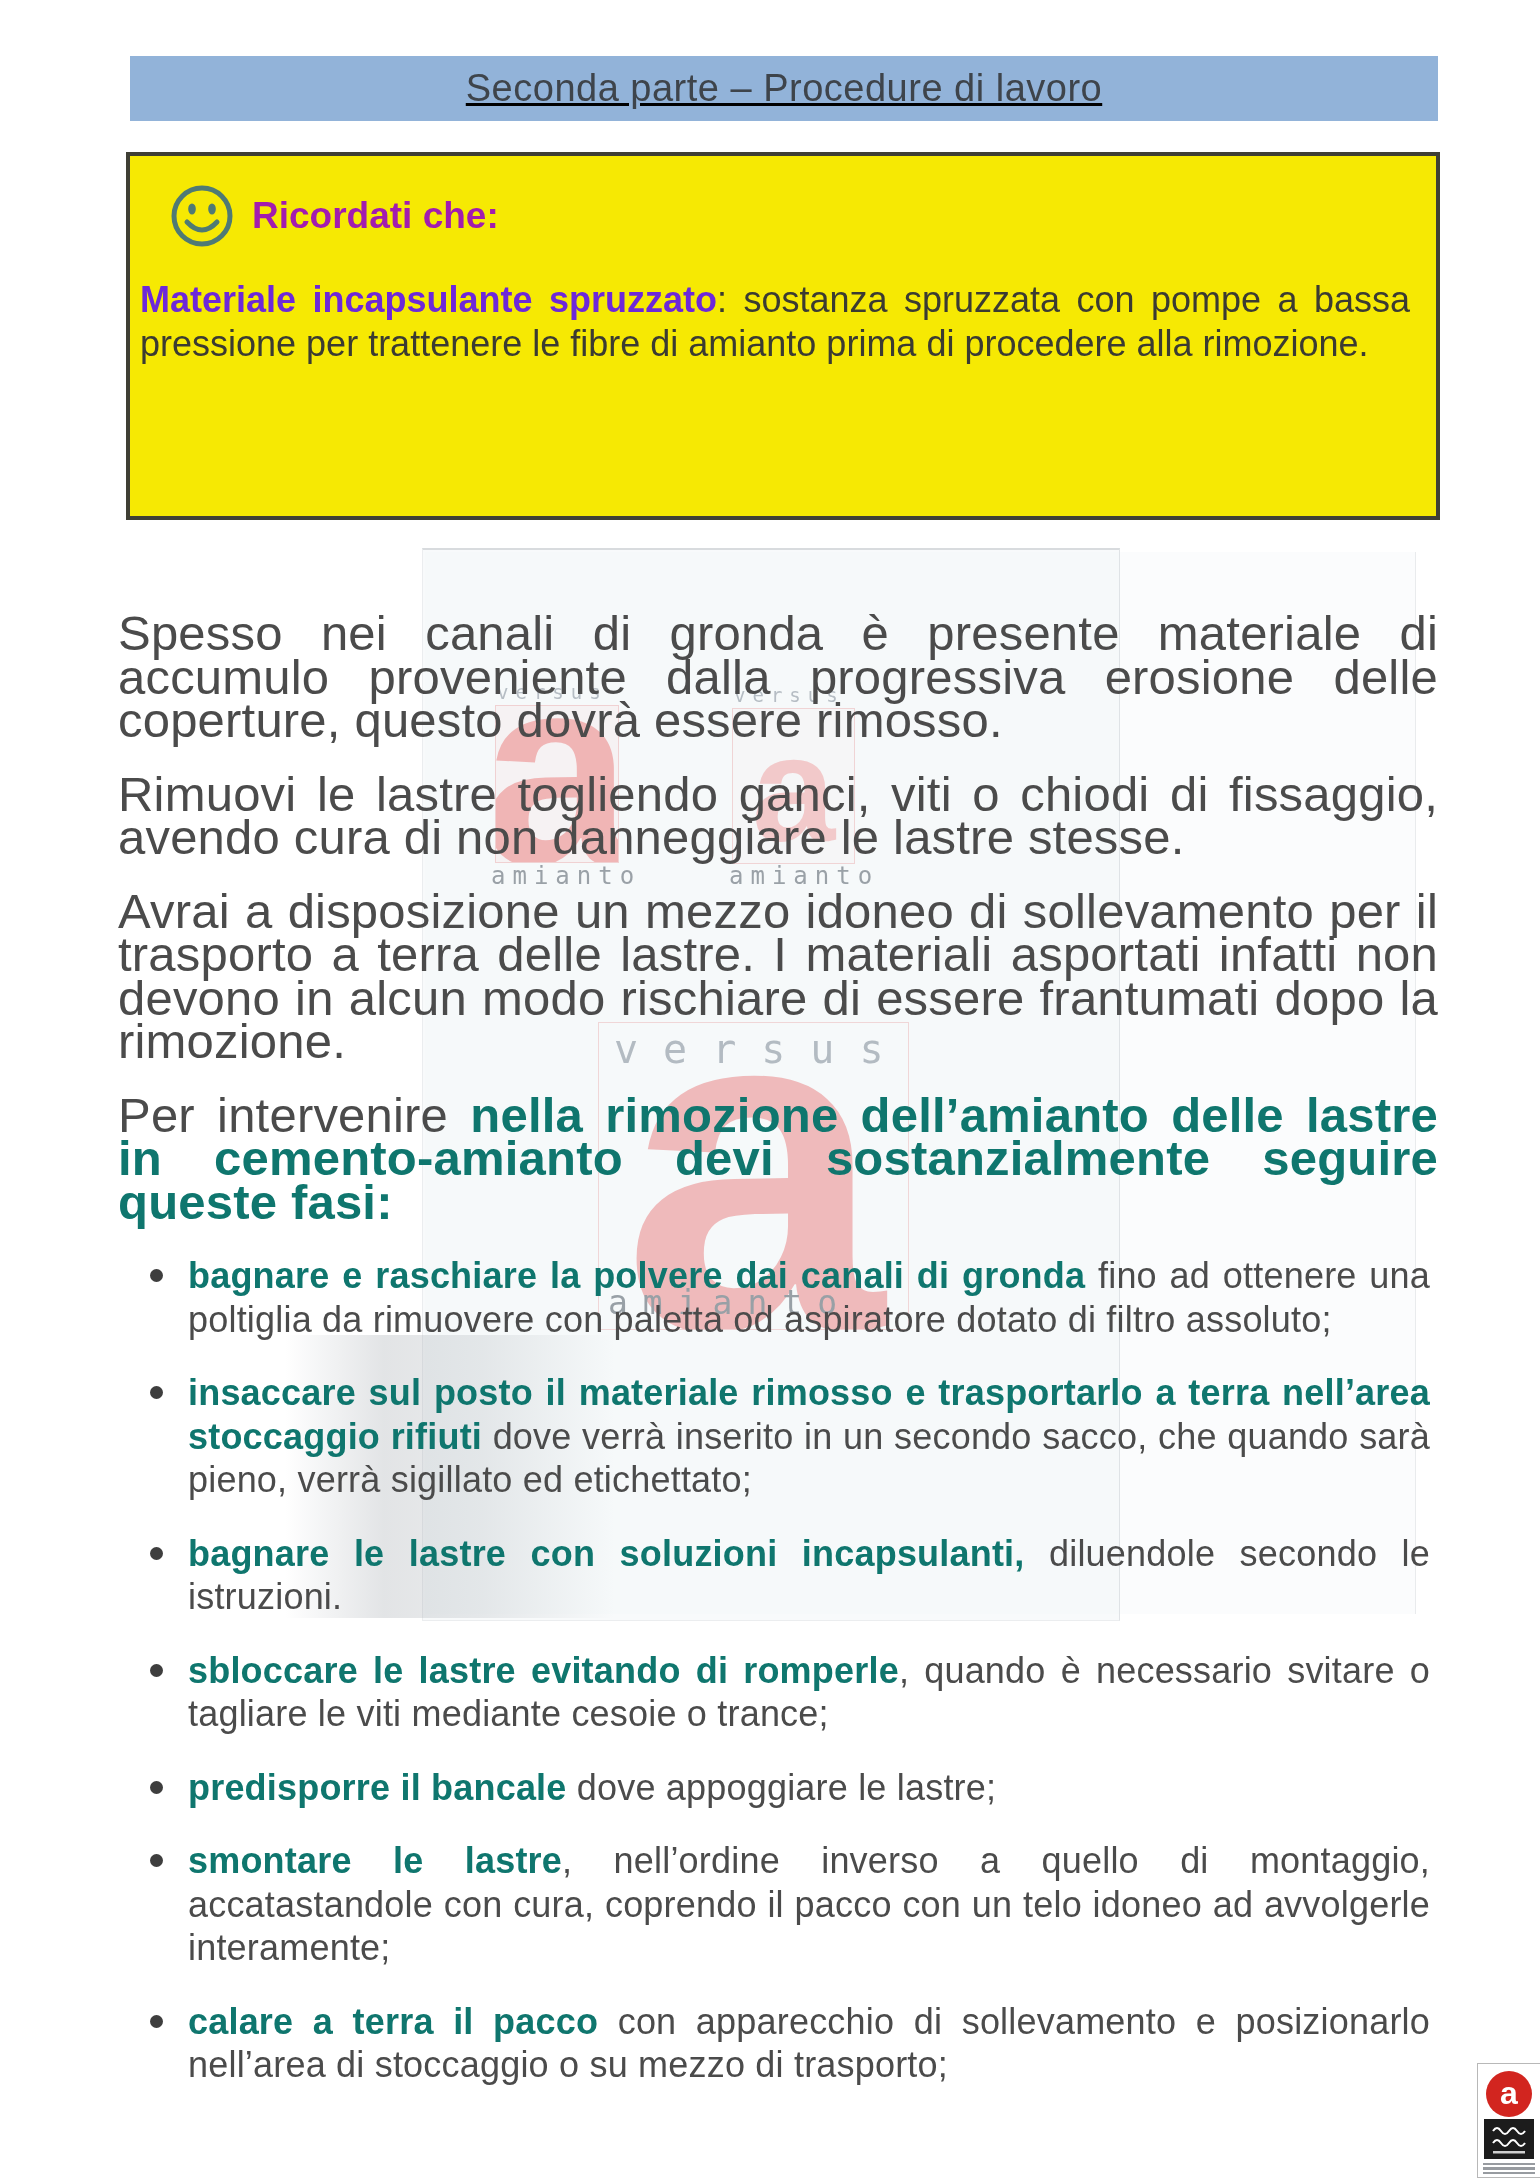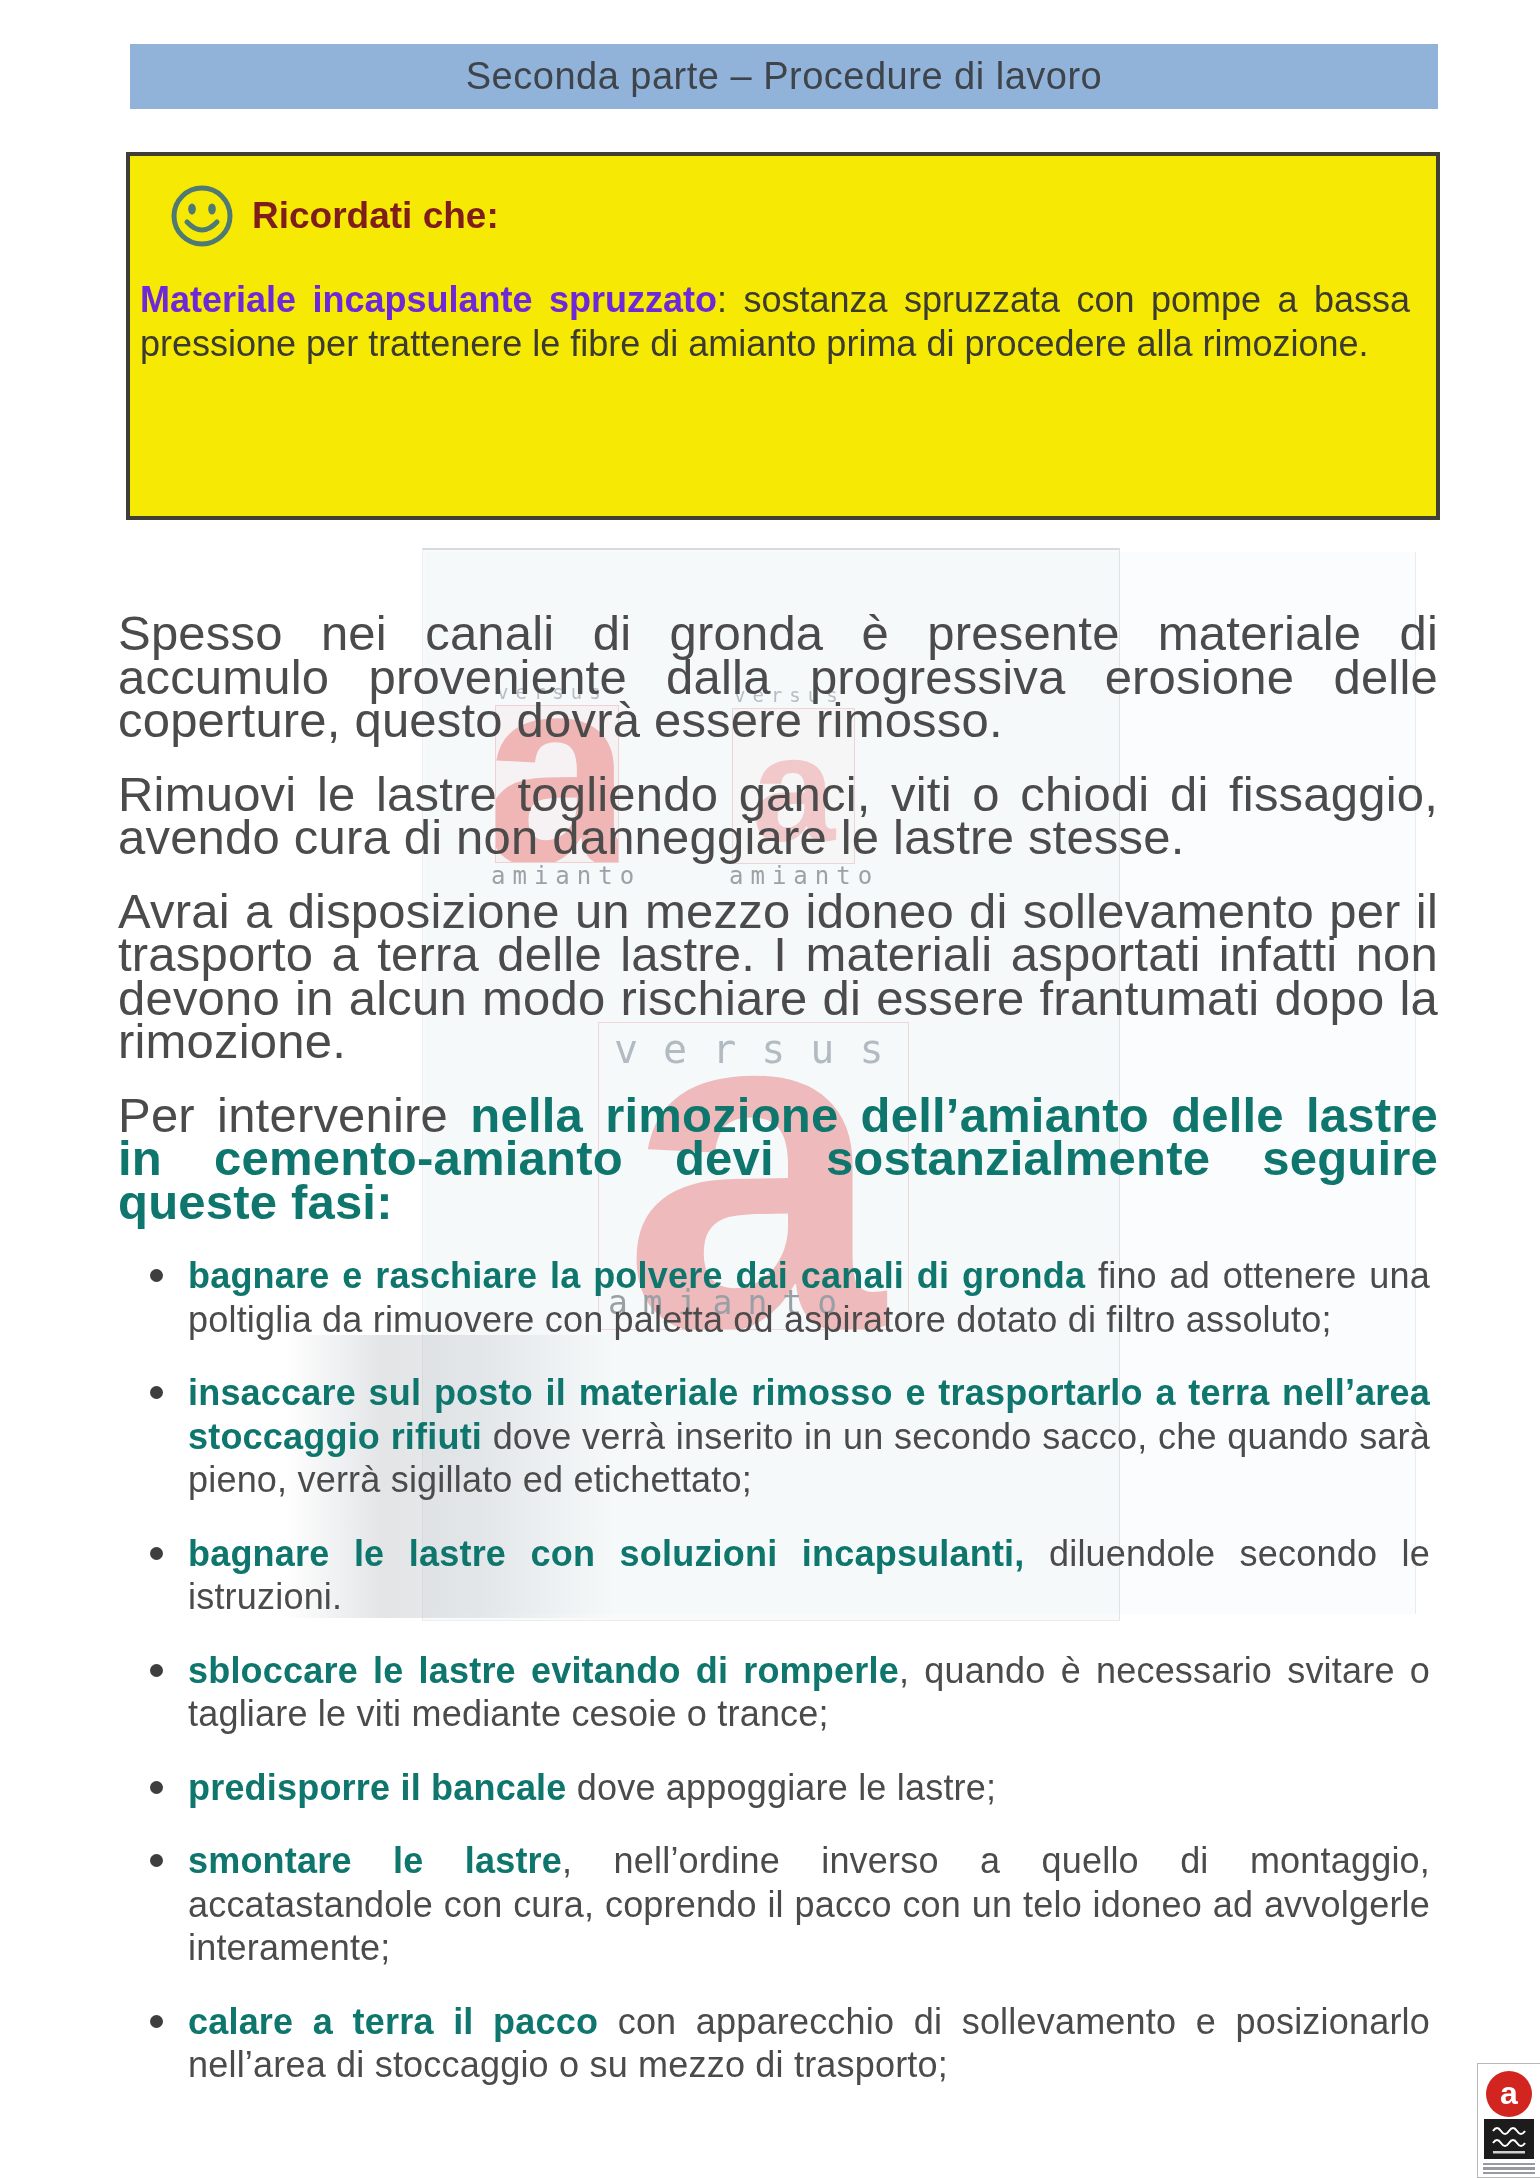--- a/index.html
+++ b/index.html
@@ -41,31 +41,31 @@
   .v-right {left:734px;top:684px;font-size:19px;letter-spacing:7px;}
   .f-right {left:732px;top:708px;width:121px;height:154px;background:rgba(250,230,230,0.10);}
   .a-right {font-size:150px;color:rgba(236,130,130,0.38);transform:translate(-50%,-48%);}
   .m-right {left:729px;top:862px;font-size:24px;letter-spacing:7px;}
   .v-big   {left:614px;top:1026px;font-size:40px;letter-spacing:25px;color:#b3bbc2;}
   .f-big   {left:598px;top:1022px;width:309px;height:306px;}
   .a-big   {font-size:470px;color:rgba(228,100,100,0.42);transform:translate(-50%,-52%);}
   .m-big   {left:608px;top:1283px;font-size:33px;letter-spacing:15px;color:#98a0a6;}
   
   .header-bar{
-    position:absolute;z-index:1;left:130px;top:44px;width:1308px;height:65px;
-    background:#92b3d9;display:flex;align-items:center;justify-content:center;
+    position:absolute;z-index:1;left:130px;top:56px;width:1308px;height:65px;
+    background:#92b3d9;display:flex;align-items:center;justify-content:center;text-decoration:underline;
   }
   .header-bar span{font-size:38px;color:#3e444b;letter-spacing:0.5px;}
   
   .reminder{
     position:absolute;z-index:1;left:126px;top:152px;width:1306px;height:360px;
     background:#f6e903;border:4px solid #3f3f35;
   }
   .reminder-head{display:flex;align-items:center;gap:18px;margin:28px 0 0 40px;}
-  .reminder-title{font-size:37px;font-weight:bold;color:#7f1d1d;}
+  .reminder-title{font-size:37px;font-weight:bold;color:#a21caf;}
   .reminder-text{
     margin:30px 26px 0 10px;font-size:36px;line-height:43.5px;color:#3b3b32;
     text-align:justify;
   }
   .reminder-text b{color:#6d28d9;}
   .reminder-note{margin:14px 26px 0 10px;font-size:36px;line-height:43.5px;color:#3b3b32;}
   
   .body-col{position:absolute;z-index:1;left:118px;top:598px;width:1320px;}
   .para{
     margin:0 0 30px 0;font-size:49px;line-height:43.5px;color:#4b4b4b;

